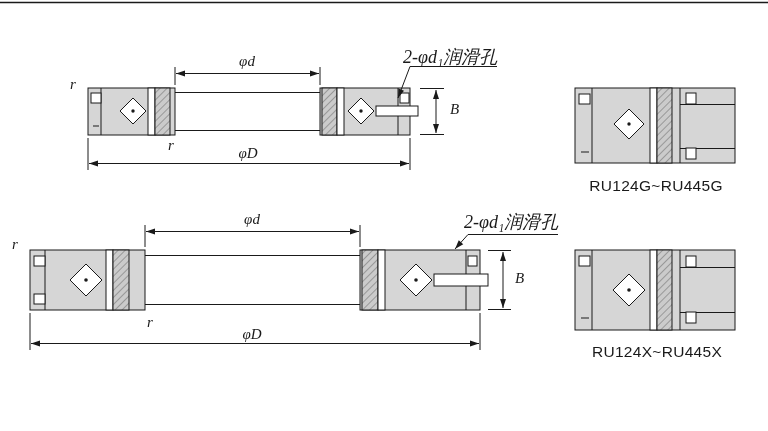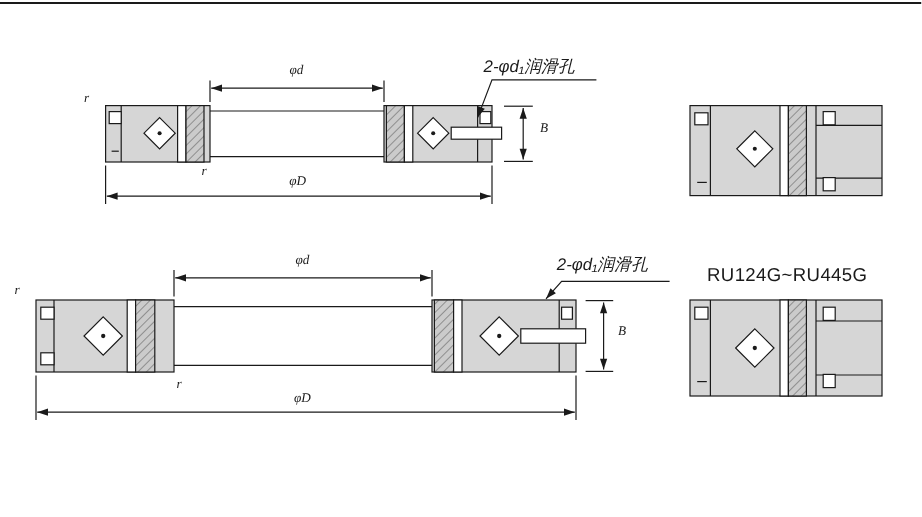--- a/index.html
+++ b/index.html
@@ -1,33 +1,33 @@
 <!DOCTYPE html>
 <html><head>
 <meta charset="utf-8">
 <style>
   * { margin:0; padding:0; box-sizing:border-box; }
   html,body { background:#ffffff; }
   body { font-family:"Liberation Sans", sans-serif; }
   .canvas { position:relative; width:768px; height:431px; background:#fff; overflow:hidden; }
   .canvas > svg { position:absolute; left:0; top:0; }
   .lbl { position:absolute; color:#1a1a1a; white-space:nowrap; line-height:1.15; }
-  .dim { font-family:"Liberation Serif", serif; font-style:italic; font-size:11px; }
-  .note { font-family:Liberation Sans, sans-serif; font-style:italic; font-size:14px; }
+  .dim { font-family:"Liberation Serif", serif; font-style:italic; font-size:15px; }
+  .note { font-family:Liberation Serif, serif; font-style:italic; font-size:18px; }
   .model { font-family:"Liberation Sans", sans-serif; font-size:15.5px; letter-spacing:0.3px; }
   .center { transform:translateX(-50%); }
 
   #lbl-r-outer-t { left:70px;  top:76px; }
   #lbl-phid-t    { left:247px; top:53px; }
   #lbl-note-t    { left:403px; top:47px; }
   #lbl-B-t       { left:450px; top:101px; }
   #lbl-r-inner-t { left:168px; top:137px; }
   #lbl-phiD-t    { left:248px; top:145px; }
   #lbl-model-tl  { left:237px; top:177px; }
-  #lbl-model-tr  { left:656px; top:177px;margin-top:44px; }
+  #lbl-model-tr  { left:656px; top:177px; }
   #lbl-phid-b    { left:252px; top:211px; }
   #lbl-note-b    { left:464px; top:212px; }
   #lbl-r-outer-b { left:12px;  top:236px; }
   #lbl-B-b       { left:515px; top:270px; }
   #lbl-r-inner-b { left:147px; top:314px; }
   #lbl-phiD-b    { left:252px; top:326px; }
   #lbl-model-bl  { left:242px; top:363px; }
   #lbl-model-br  { left:657px; top:343px; }
 </style>
 </head>
@@ -158,14 +158,15 @@
   <div id="lbl-r-inner-t" class="lbl dim">r</div>
   <div id="lbl-phiD-t" class="lbl dim center">φD</div>
   <div id="lbl-model-tr" class="lbl model center">RU124G~RU445G</div>
 
   <div id="lbl-phid-b" class="lbl dim center">φd</div>
   <div id="lbl-note-b" class="lbl note">2-φd₁润滑孔</div>
   <div id="lbl-r-outer-b" class="lbl dim">r</div>
   <div id="lbl-B-b" class="lbl dim">B</div>
   <div id="lbl-r-inner-b" class="lbl dim">r</div>
   <div id="lbl-phiD-b" class="lbl dim center">φD</div>
+  <div id="lbl-model-br" class="lbl model center">RU124X~RU445X</div>
 
 </div>
 
 </body></html>

